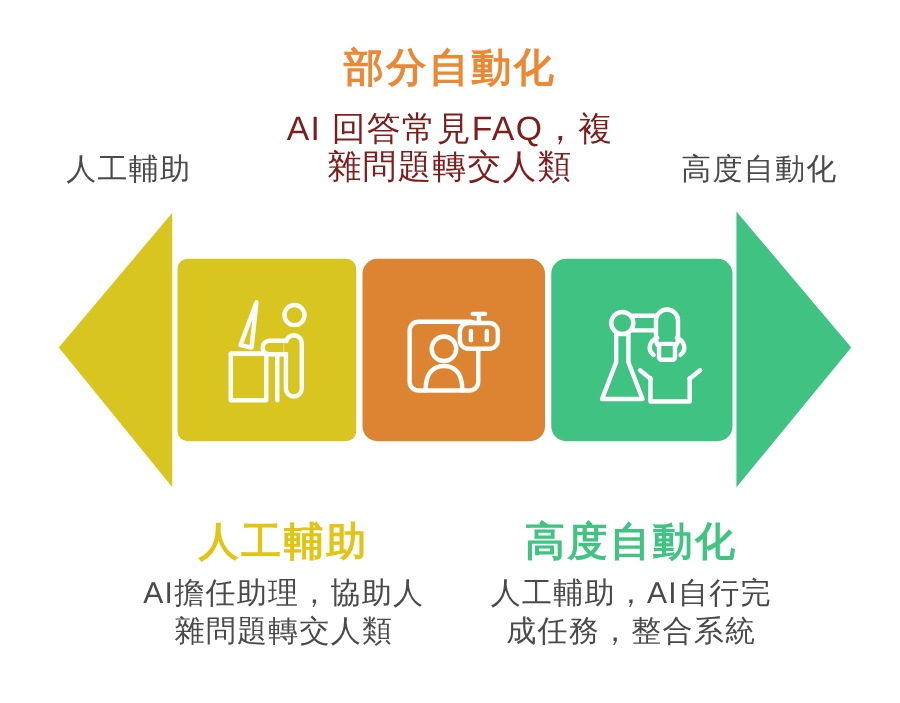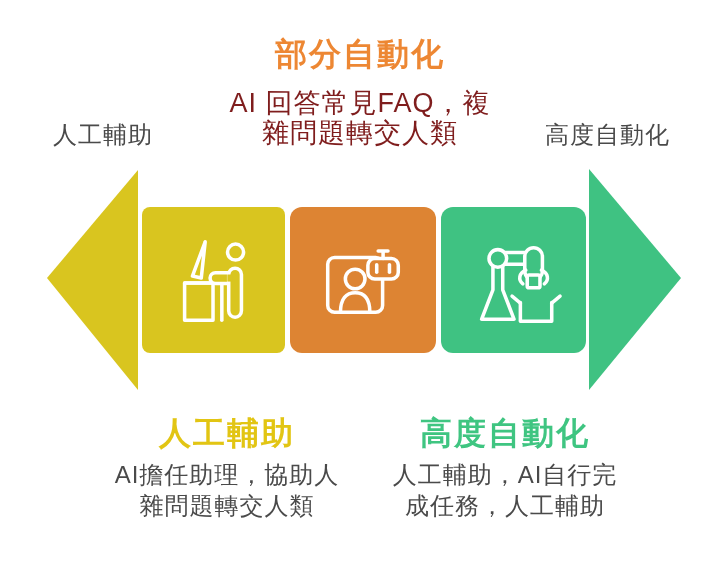--- a/index.html
+++ b/index.html
@@ -94,16 +94,16 @@
   </div>
 
   <div class="abs b-heading b-heading-left center">人工輔助</div>
   <div class="abs b-caption b-caption-left center">
     <div>AI擔任助理，協助人</div>
     <div>雜問題轉交人類</div>
   </div>
   <div class="abs b-heading b-heading-right center">高度自動化</div>
   <div class="abs b-caption b-caption-right center">
     <div>人工輔助，AI自行完</div>
-    <div>成任務，人工輔助</div>
+    <div>成任務，整合系統</div>
   </div>
 
 </div>
 
 </body></html>

